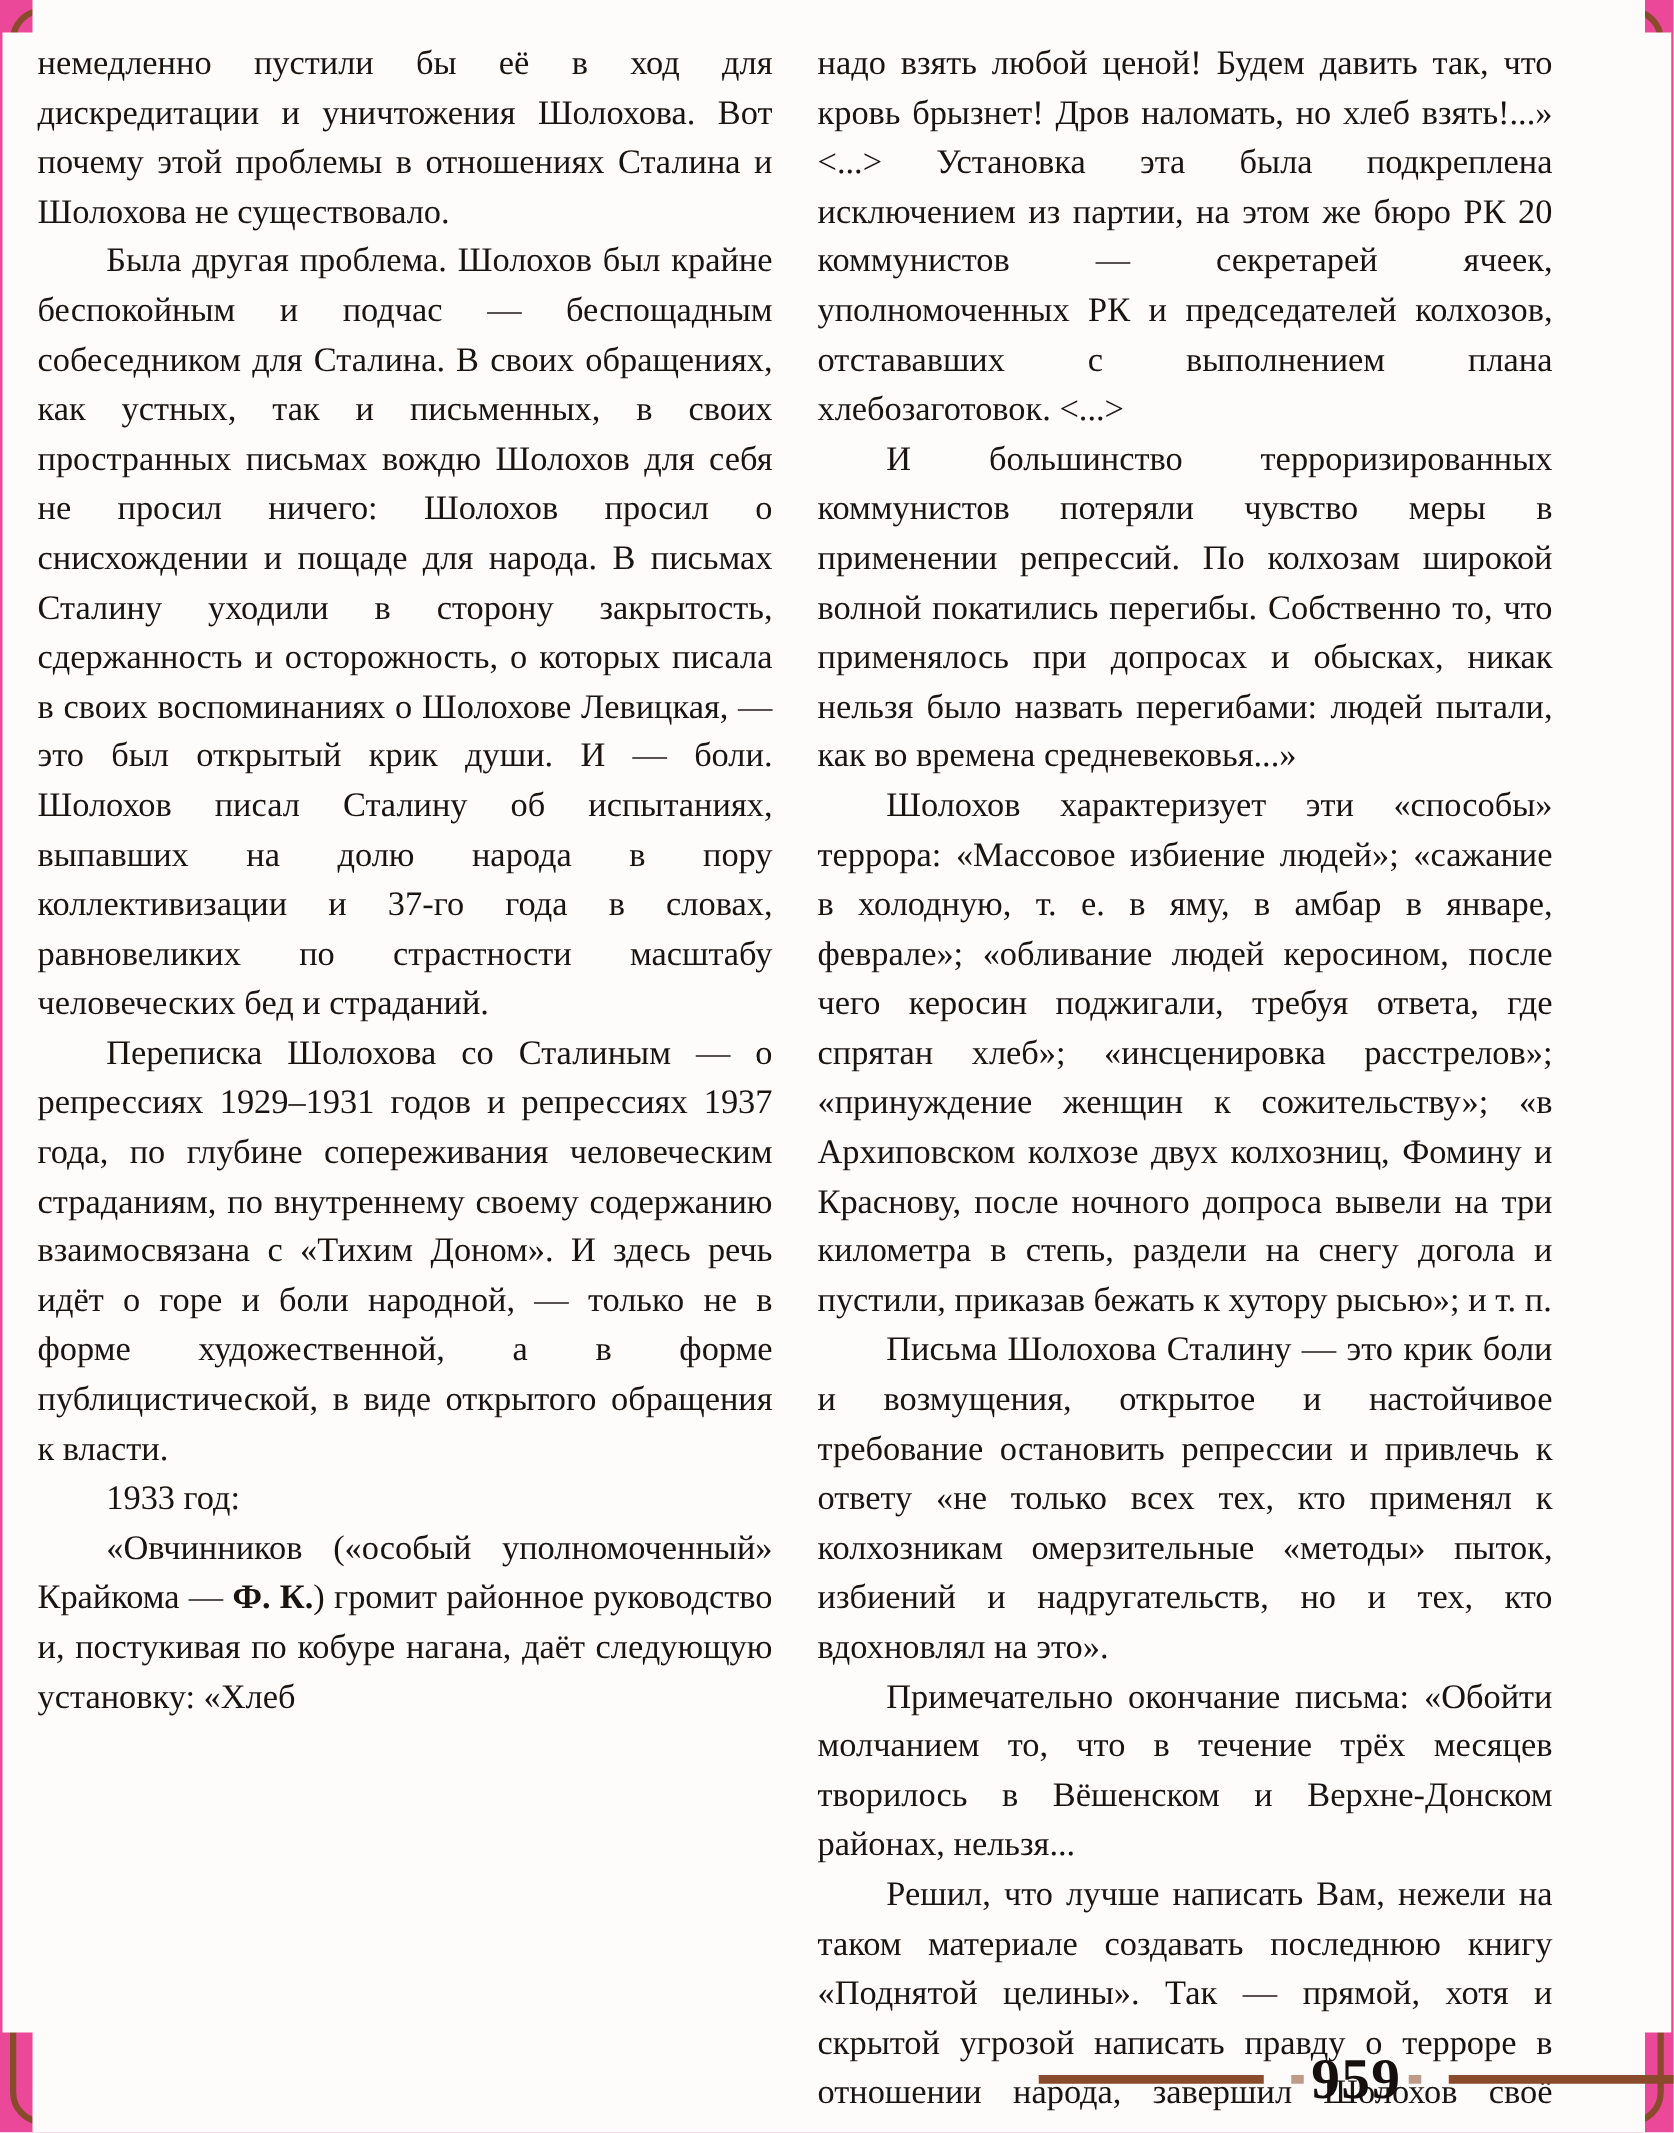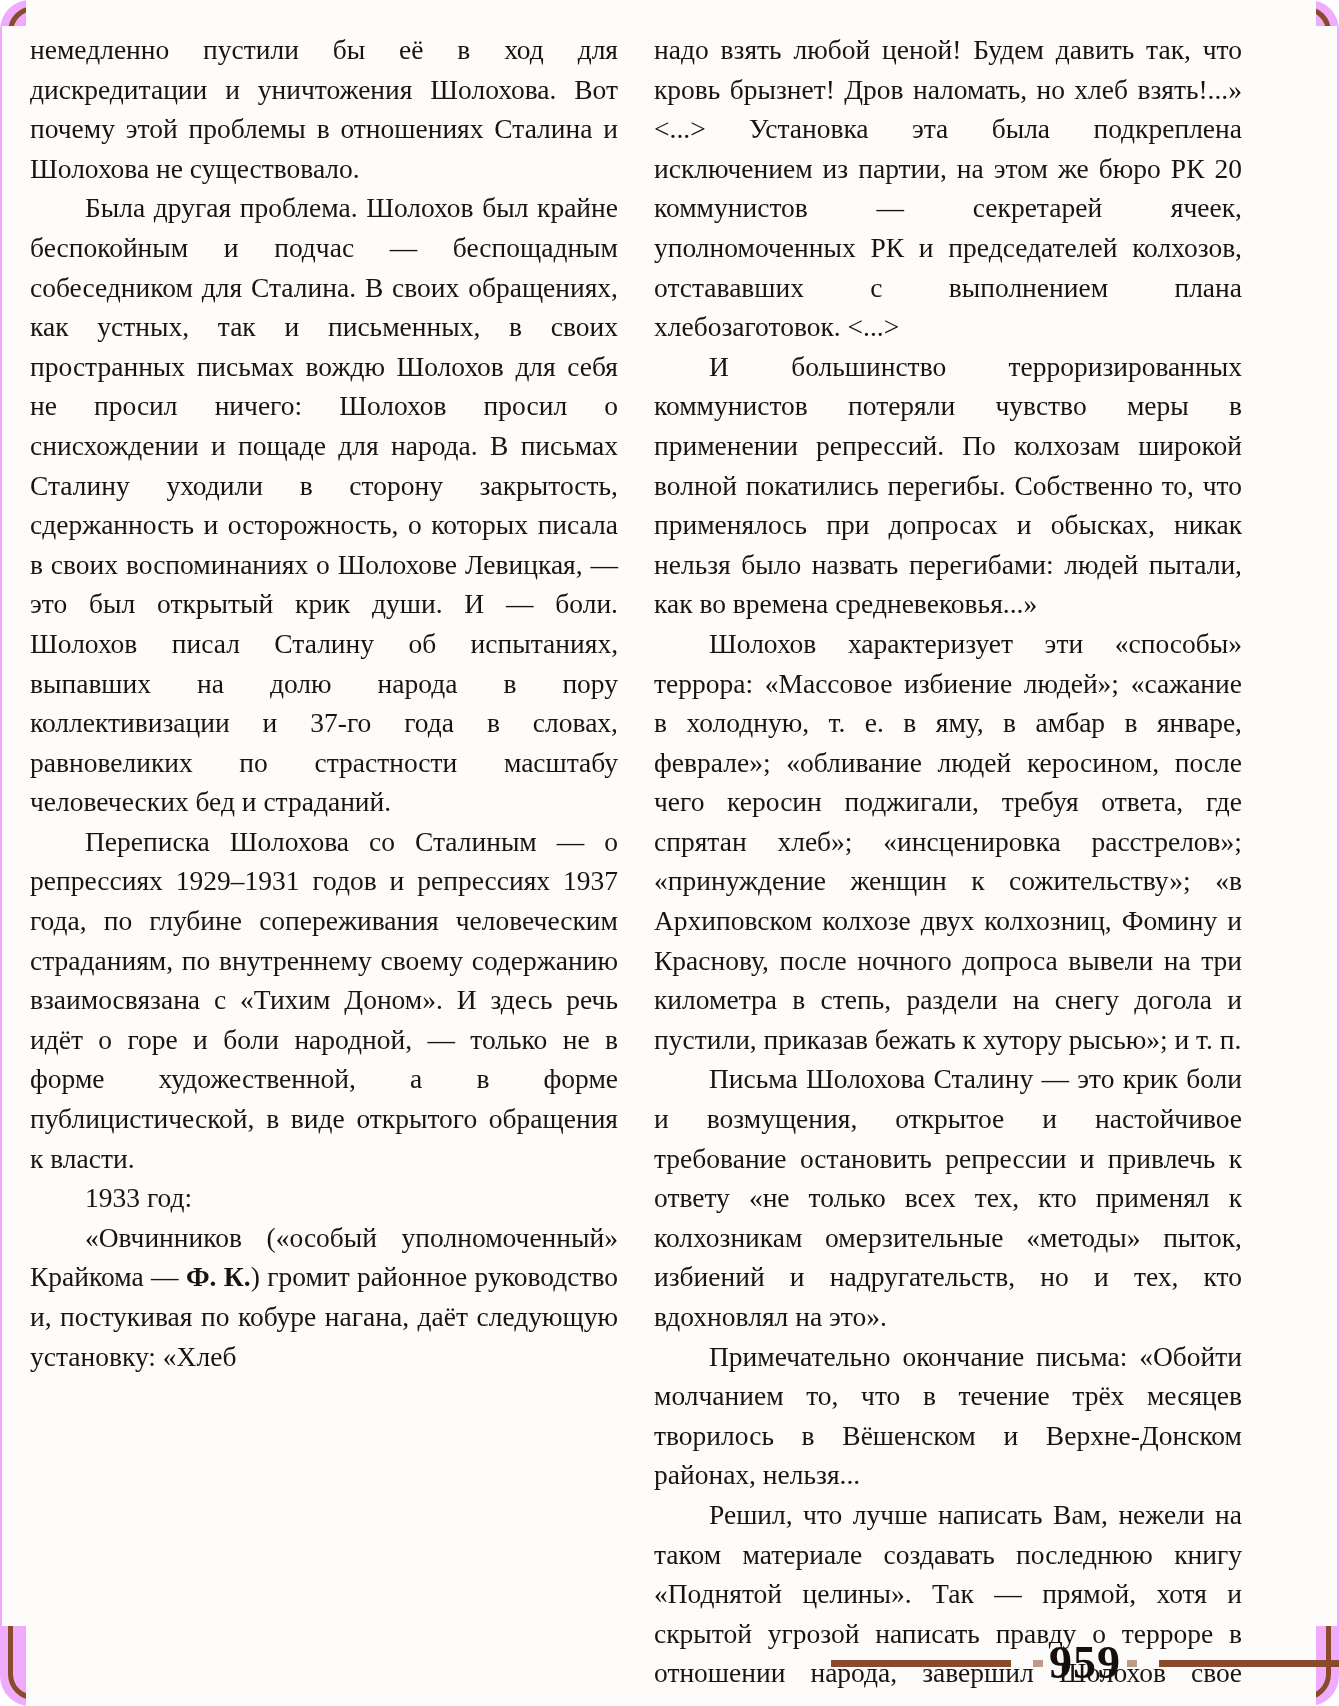--- a/index.html
+++ b/index.html
@@ -14,22 +14,21 @@
     color: #1a1411;
     overflow: hidden;
   }
 
   
   #page {
     position: relative;
     width: 1339px;
     height: 1706px;
     box-sizing: border-box;
-    background: #f0abfc;
-    border-radius: 30px;
+    background: #ec4899;
   }
   .frame-top {
     position: absolute;
     left: 8px;
     top: 6px;
     width: 1323px;
     height: 1694px;
     border: 5px solid #8a4a2c;
     border-radius: 26px;
     box-sizing: border-box;

